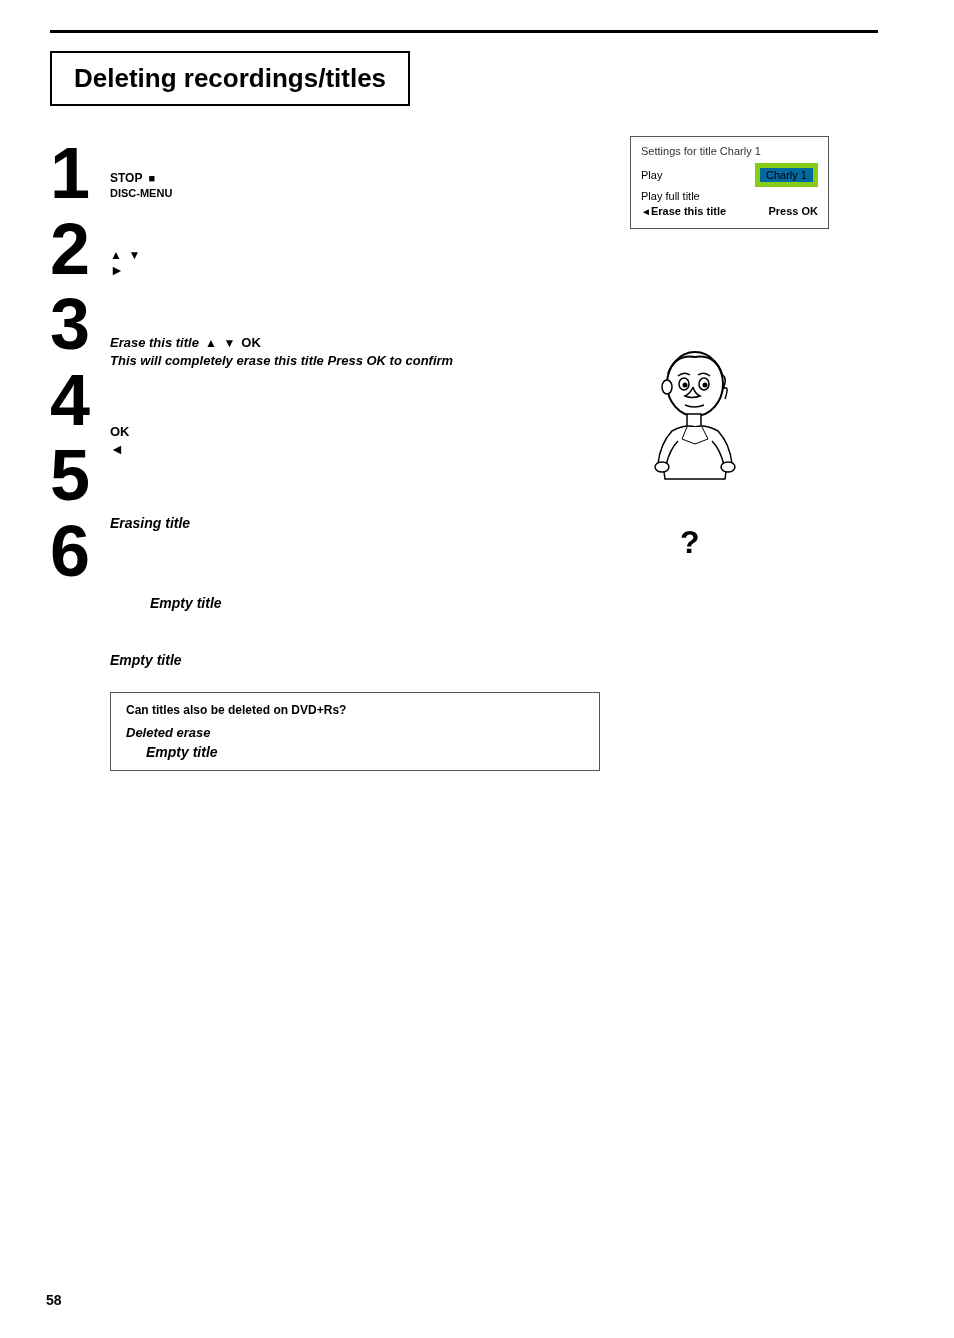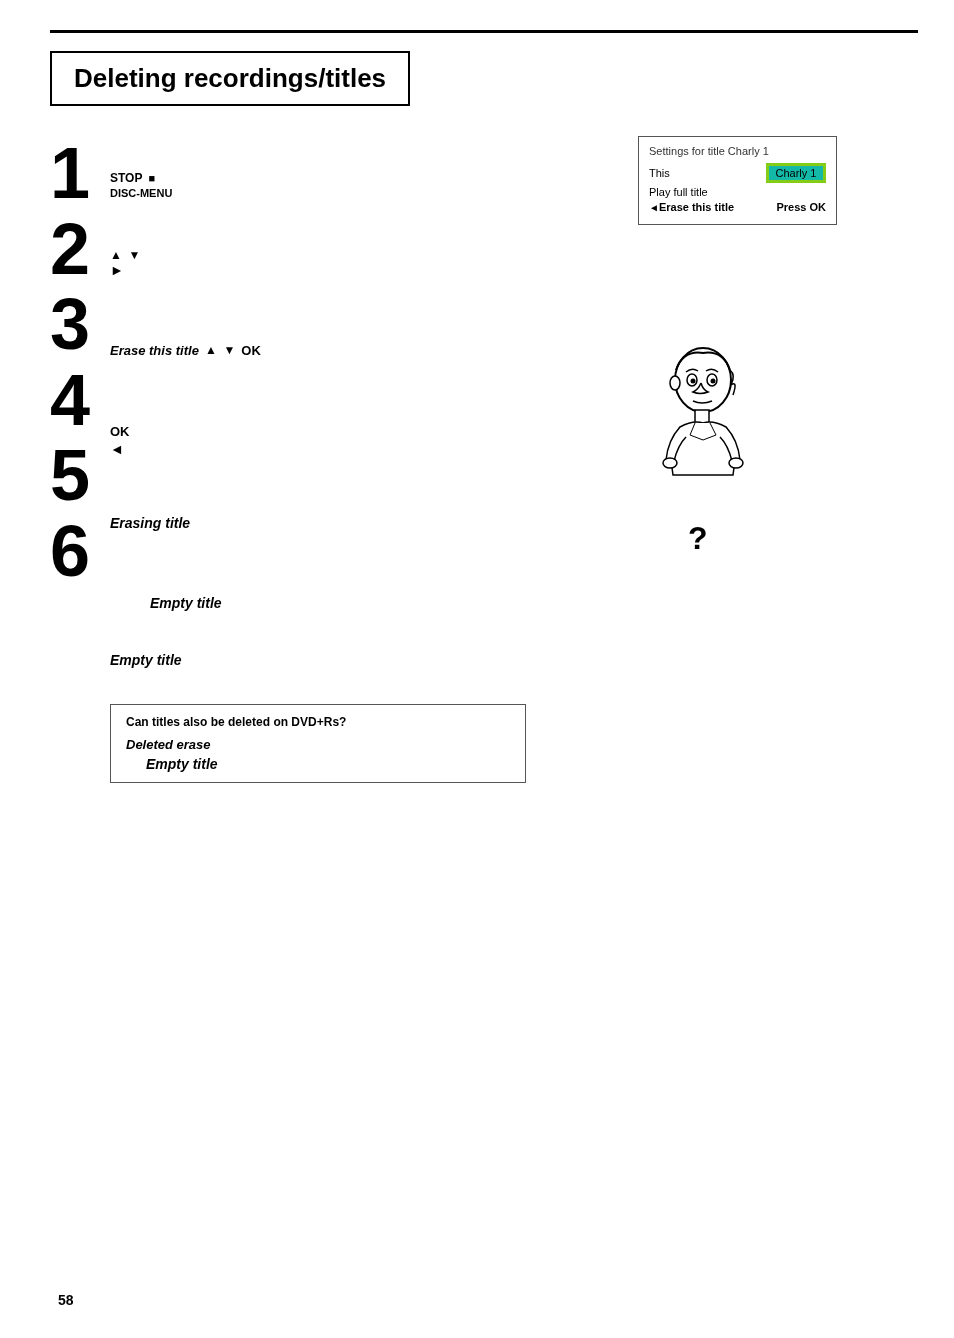--- a/index.html
+++ b/index.html
@@ -8,21 +8,21 @@
       min-height: 1338px;
       background: #fff;
       font-family: Arial, Helvetica, sans-serif;
       font-size: 13px;
       color: #000;
       position: relative;
     }
     .page-wrapper {
       width: 954px;
       min-height: 1338px;
-      padding: 30px 36px 40px 50px;
+      padding: 30px 76px 40px 50px;
       position: relative;
     }
     .top-rule {
       border-top: 3px solid #000;
       margin-bottom: 18px;
     }
     .title-box {
       border: 2px solid #000;
       display: inline-block;
       padding: 10px 22px;
@@ -102,24 +102,24 @@
     }
     .settings-row {
       display: flex;
       align-items: center;
       justify-content: space-between;
       margin-bottom: 3px;
       font-size: 11px;
     }
     .settings-row .label { flex: 1; }
     .settings-row .value-box {
-      border: 3px solid #84cc16;
+      border: 5px solid #84cc16;
       padding: 1px 6px;
       font-size: 11px;
-      background: #14b8a6;
+      background: #0369a1;
       min-width: 60px;
       text-align: center;
     }
     .settings-row.highlight {
       font-weight: bold;
     }
     .settings-row.highlight::before {
       content: '◄ ';
       font-size: 10px;
     }
@@ -135,37 +135,37 @@
     .empty-title {
       font-style: italic;
       font-weight: bold;
       font-size: 14px;
       margin-top: 4px;
       margin-left: 40px;
     }
     .dvd-question-box {
       border: 1.5px solid #555;
       padding: 10px 15px;
-      margin-top: 36px;
-      width: 416px;
+      margin-top: 24px;
+      width: 490px;
       position: relative;
     }
     .dvd-question-text {
       font-size: 12px;
       font-weight: bold;
       margin-bottom: 8px;
     }
     .dvd-answer {
       font-size: 13px;
       margin-bottom: 4px;
     }
     .page-number {
       position: absolute;
       bottom: 30px;
-      left: 58px;
+      left: 46px;
       font-size: 14px;
       font-weight: bold;
     }
     
     .step1-line1 { display: flex; align-items: center; gap: 6px; margin-bottom: 2px; }
     .step1-line2 { font-weight: bold; font-size: 11px; }
     .step2-line { display: flex; align-items: center; gap: 8px; }
     .step4-line { display: flex; align-items: center; gap: 8px; margin-bottom: 2px; }
   </style>
 </head>
@@ -207,20 +207,23 @@
           </div>
           <div style="font-size:14px;">►</div>
         </div>
 
         <div class="step-block step-3">
           <div style="display:flex; align-items:center; gap:6px; flex-wrap:wrap; margin-bottom:3px;">
             <span class="bold-italic">Erase this title</span>
             <span style="font-size:12px;">▲&nbsp;&nbsp;▼</span>
             <span class="bold">OK</span>
           </div>
+          <div class="italic-para">
+            <em>This will completely erase this title Press OK to confirm</em>
+          </div>
         </div>
 
         <div class="step-block step-4">
           <div class="step4-line">
             <span class="bold">OK</span>
           </div>
           <div style="font-size:14px;">◄</div>
         </div>
 
         <div class="step-block step-5">
@@ -246,21 +249,21 @@
         </div>
 
       </div>
     </div>
 
     <div class="right-panel">
 
       <div class="settings-box">
         <div class="settings-title">Settings for title Charly 1</div>
         <div class="settings-row">
-          <span class="label">This</span>
+          <span class="label">Play</span>
           <span class="value-box">Charly 1</span>
         </div>
         <div class="settings-row">
           <span class="label">Play full title</span>
         </div>
         <div class="settings-row highlight">
           <span class="label">Erase this title</span>
           <span style="font-size:11px;">Press OK</span>
         </div>
       </div>

